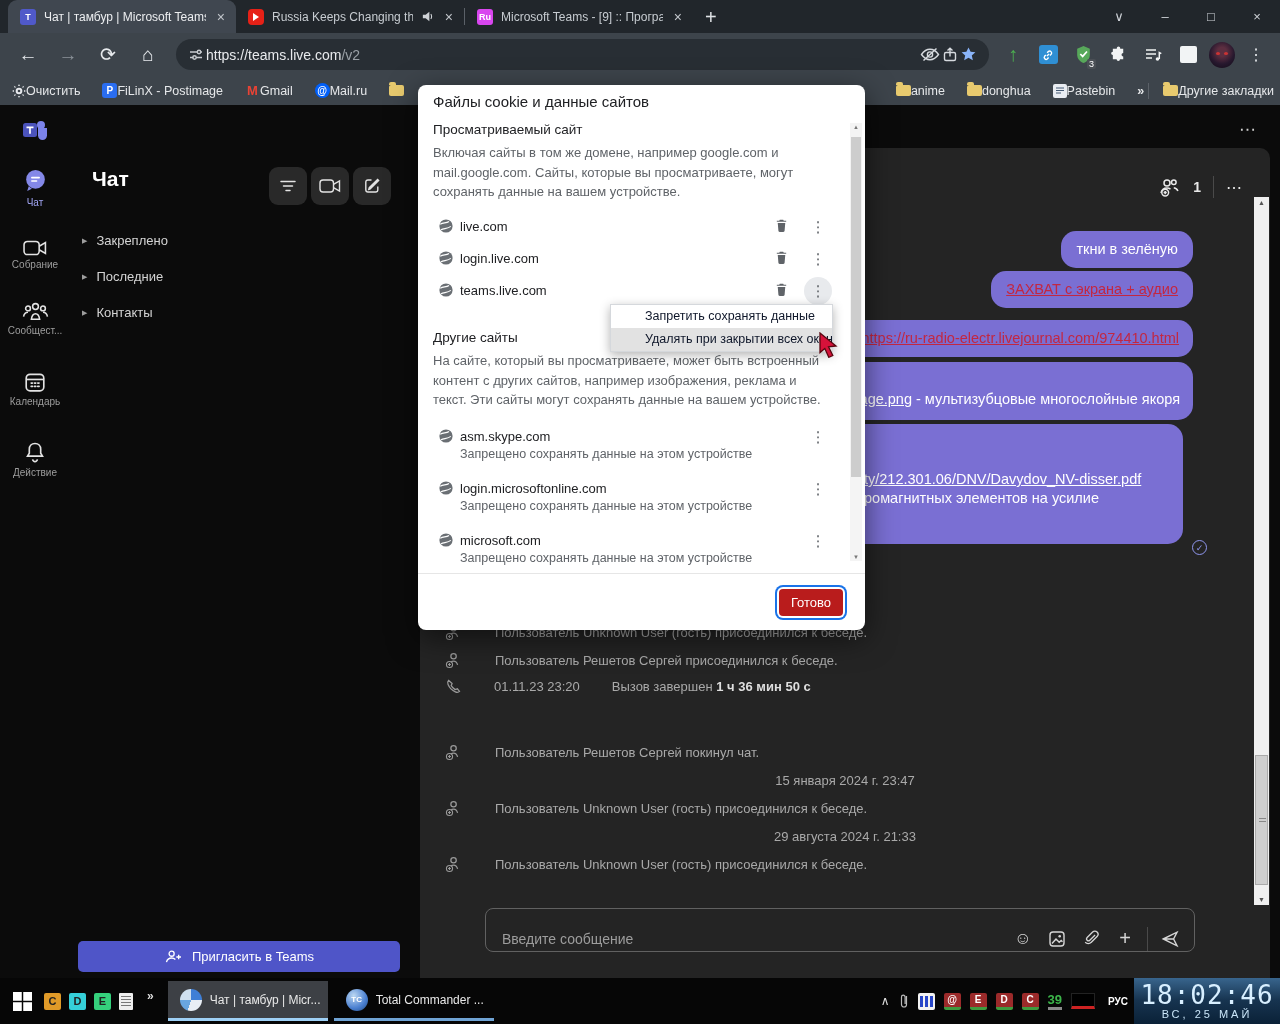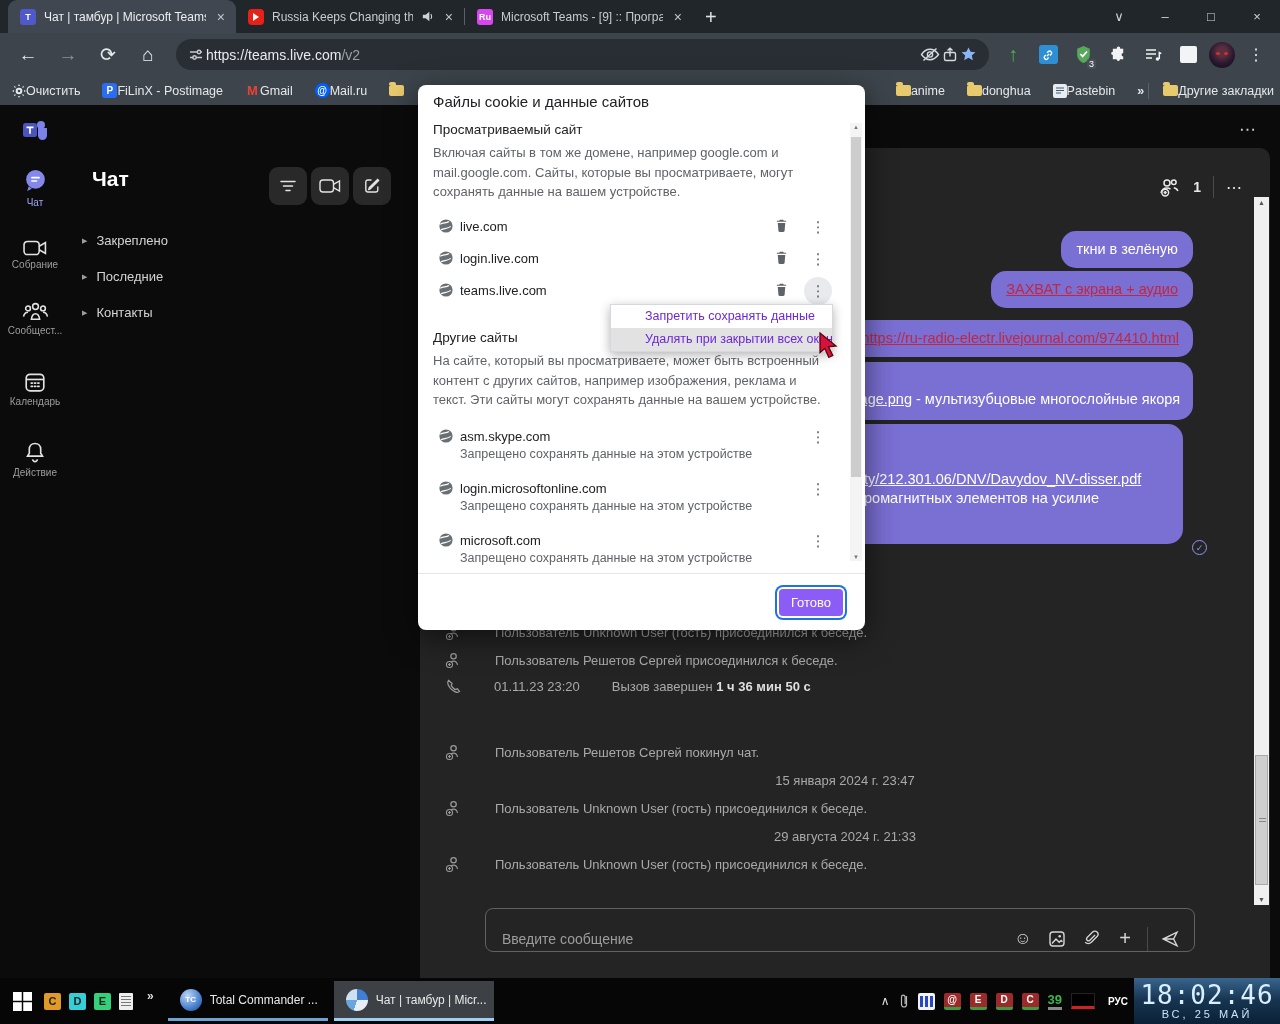--- a/index.html
+++ b/index.html
@@ -84,23 +84,23 @@
 .srow .g{position:absolute;left:20px;top:7px}
 .srow .nm{position:absolute;left:42px;top:8px;font-size:13px}
 .srow .sub{position:absolute;left:42px;top:22px;font-size:12.5px;color:#5f6368}
 .srow .tr{position:absolute;left:356px;top:7px}
 .srow .kb{position:absolute;left:386px;top:2px;width:28px;height:28px;display:flex;align-items:center;justify-content:center;font-size:15px;color:#5f6368;border-radius:50%}
 .kb.hl{background:#e8eaed}
 #dscroll{position:absolute;right:3px;top:38px;width:12px;height:438px;background:#f4f4f4}
 #dscroll .ar{position:absolute;width:12px;text-align:center;font-size:6px;color:#777}
 #dscroll .thumb{position:absolute;left:1px;width:10px;top:14px;height:340px;background:#cdcdcd}
 #dfoot{position:absolute;left:0;top:488px;width:447px;height:57px;border-top:1px solid #e6e6e6}
-#done{position:absolute;right:22px;top:15px;width:64px;height:27px;background:#8b5cf6;color:#fff;font-size:13px;border:none;border-radius:4px;box-shadow:0 0 0 2px #fff,0 0 0 4px #1a73e8}
+#done{position:absolute;right:22px;top:15px;width:64px;height:27px;background:#b91c1c;color:#fff;font-size:13px;border:none;border-radius:4px;box-shadow:0 0 0 2px #fff,0 0 0 4px #1a73e8}
 #cmenu{position:absolute;left:610px;top:304px;width:223px;background:#fff;border:1px solid #d5d8dc;box-shadow:0 3px 10px rgba(0,0,0,.3);z-index:60}
-.mitem{height:23px;line-height:23px;padding-left:34px;font-size:12.5px;color:#6d28d9;white-space:nowrap}
+.mitem{height:23px;line-height:23px;padding-left:34px;font-size:12.5px;color:#0f172a;white-space:nowrap}
 .mitem.hl{background:#e2e2e2}
 #cursor{position:absolute;left:818px;top:332px;z-index:70}
 
 #taskbar{position:absolute;left:0;top:978px;width:1280px;height:46px;background:#060606;display:flex;align-items:center}
 #start{width:44px;display:flex;justify-content:center}
 .ql{width:17px;height:17px;border-radius:2px;display:flex;align-items:center;justify-content:center;font-size:11px;font-weight:bold;color:#222;margin-right:8px;flex:none}
 .qlc{background:#e09a28}.qld{background:#35cfd8}.qle{background:#35d07c}
 .qdoc{width:14px;height:17px;background:#eee;border-radius:1px;position:relative;margin-right:8px}
 .qdoc:before{content:"";position:absolute;left:2px;top:3px;width:10px;border-top:1.5px solid #777;box-shadow:0 3px 0 #777,0 6px 0 #777,0 9px 0 #777}
 .qmore{color:#ddd;font-size:12px;font-weight:bold;margin:0 14px 10px 6px}
@@ -374,20 +374,27 @@
         <span>Закреплено</span>
       </div>
       <div class="sect" style="top:164px">
         <span class="car">▶</span>
         <span>Последние</span>
       </div>
       <div class="sect" style="top:200px">
         <span class="car">▶</span>
         <span>Контакты</span>
       </div>
+      <div id="invite">
+        <svg viewBox="0 0 20 16" width="19" height="15" fill="none" stroke="#fff" stroke-width="1.4">
+            <circle cx="8" cy="5" r="2.7"></circle>
+            <path d="M2.5 14c.7-2.8 2.8-4.4 5.5-4.4 1.6 0 3 .6 4 1.6M15.5 6v5M13 8.5h5"></path>
+          </svg>
+        <span>Пригласить в Teams</span>
+      </div>
     </div>
 
     <div id="main">
       <div id="chead">
         <span>
             <svg viewBox="0 0 24 20" width="24" height="20" fill="none" stroke="#e8e8e8" stroke-width="1.5">
               <circle cx="10" cy="6" r="3"></circle>
               <circle cx="16.8" cy="5.2" r="2.3"></circle>
               <path d="M13.5 12.1c-1-.7-2.2-1.1-3.5-1.1-3.1 0-5.4 1.8-6 5M16.8 10.8c2 .3 3.5 1.5 4.1 3.3"></path>
               <circle cx="8.2" cy="15.6" r="3.4" fill="#242424"></circle>
@@ -624,27 +631,27 @@
           <rect x="9.7" width="8.3" height="8.3"></rect>
           <rect y="9.7" width="8.3" height="8.3"></rect>
           <rect x="9.7" y="9.7" width="8.3" height="8.3"></rect>
         </svg>
     </span>
     <span class="ql qlc">C</span>
     <span class="ql qld">D</span>
     <span class="ql qle">E</span>
     <span class="qdoc"></span>
     <span class="qmore">»</span>
+    <div class="taskapp active">
+      <span class="br-ic"></span>
+      <span>Чат | тамбур | Micr...</span>
+    </div>
     <div class="taskapp">
       <span class="tc-ic">TC</span>
       <span>Total Commander ...</span>
-    </div>
-    <div class="taskapp active">
-      <span class="br-ic"></span>
-      <span>Чат | тамбур | Micr...</span>
     </div>
     <div id="tray">
       <span style="font-size:12px;color:#ddd">∧</span>
       <span>
           <svg viewBox="0 0 10 16" width="10" height="16" fill="none" stroke="#bbb" stroke-width="1.2">
             <path d="M7.5 3v8.5a2.5 2.5 0 0 1-5 0V4a1.8 1.8 0 0 1 3.6 0v7"></path>
           </svg>
         </span>
       <span class="tri tbars">
           <i></i>

